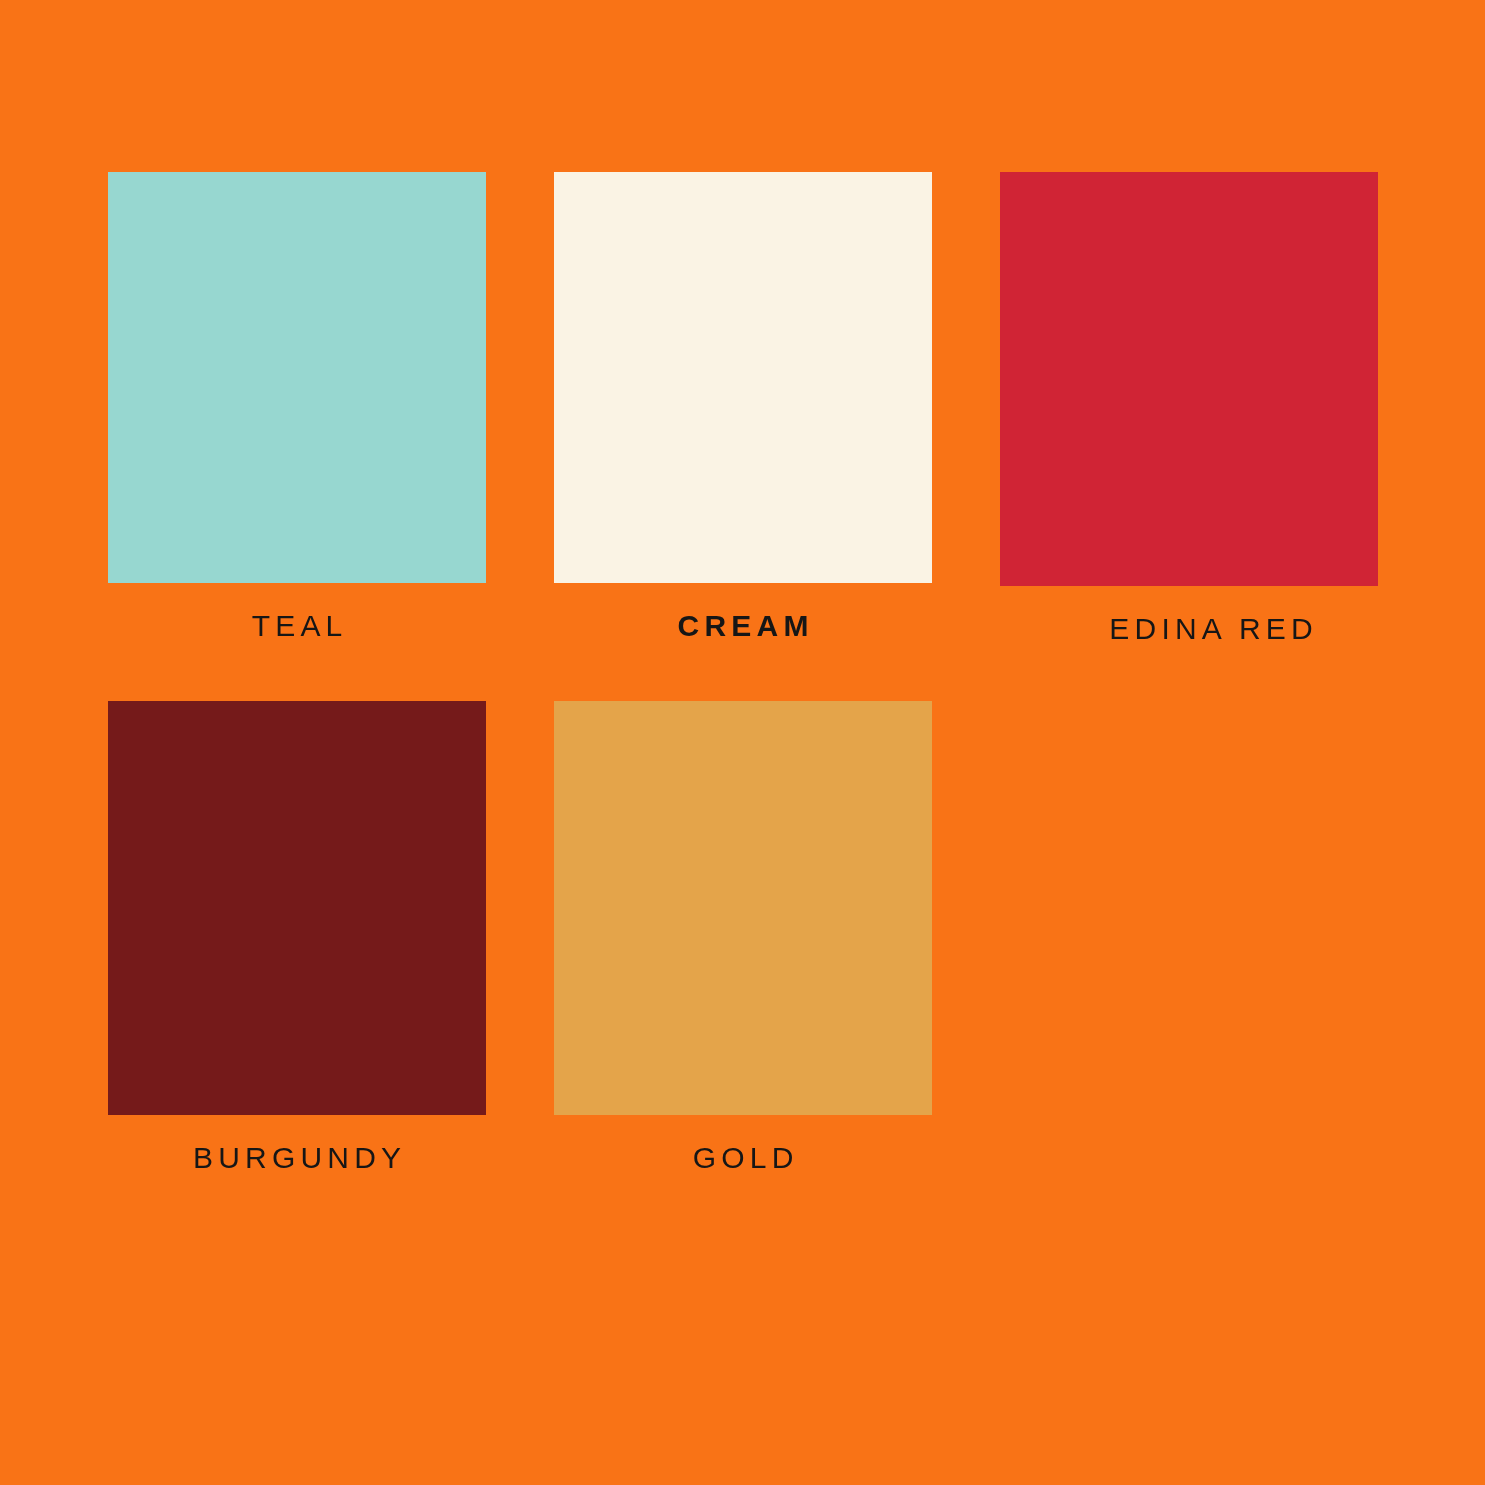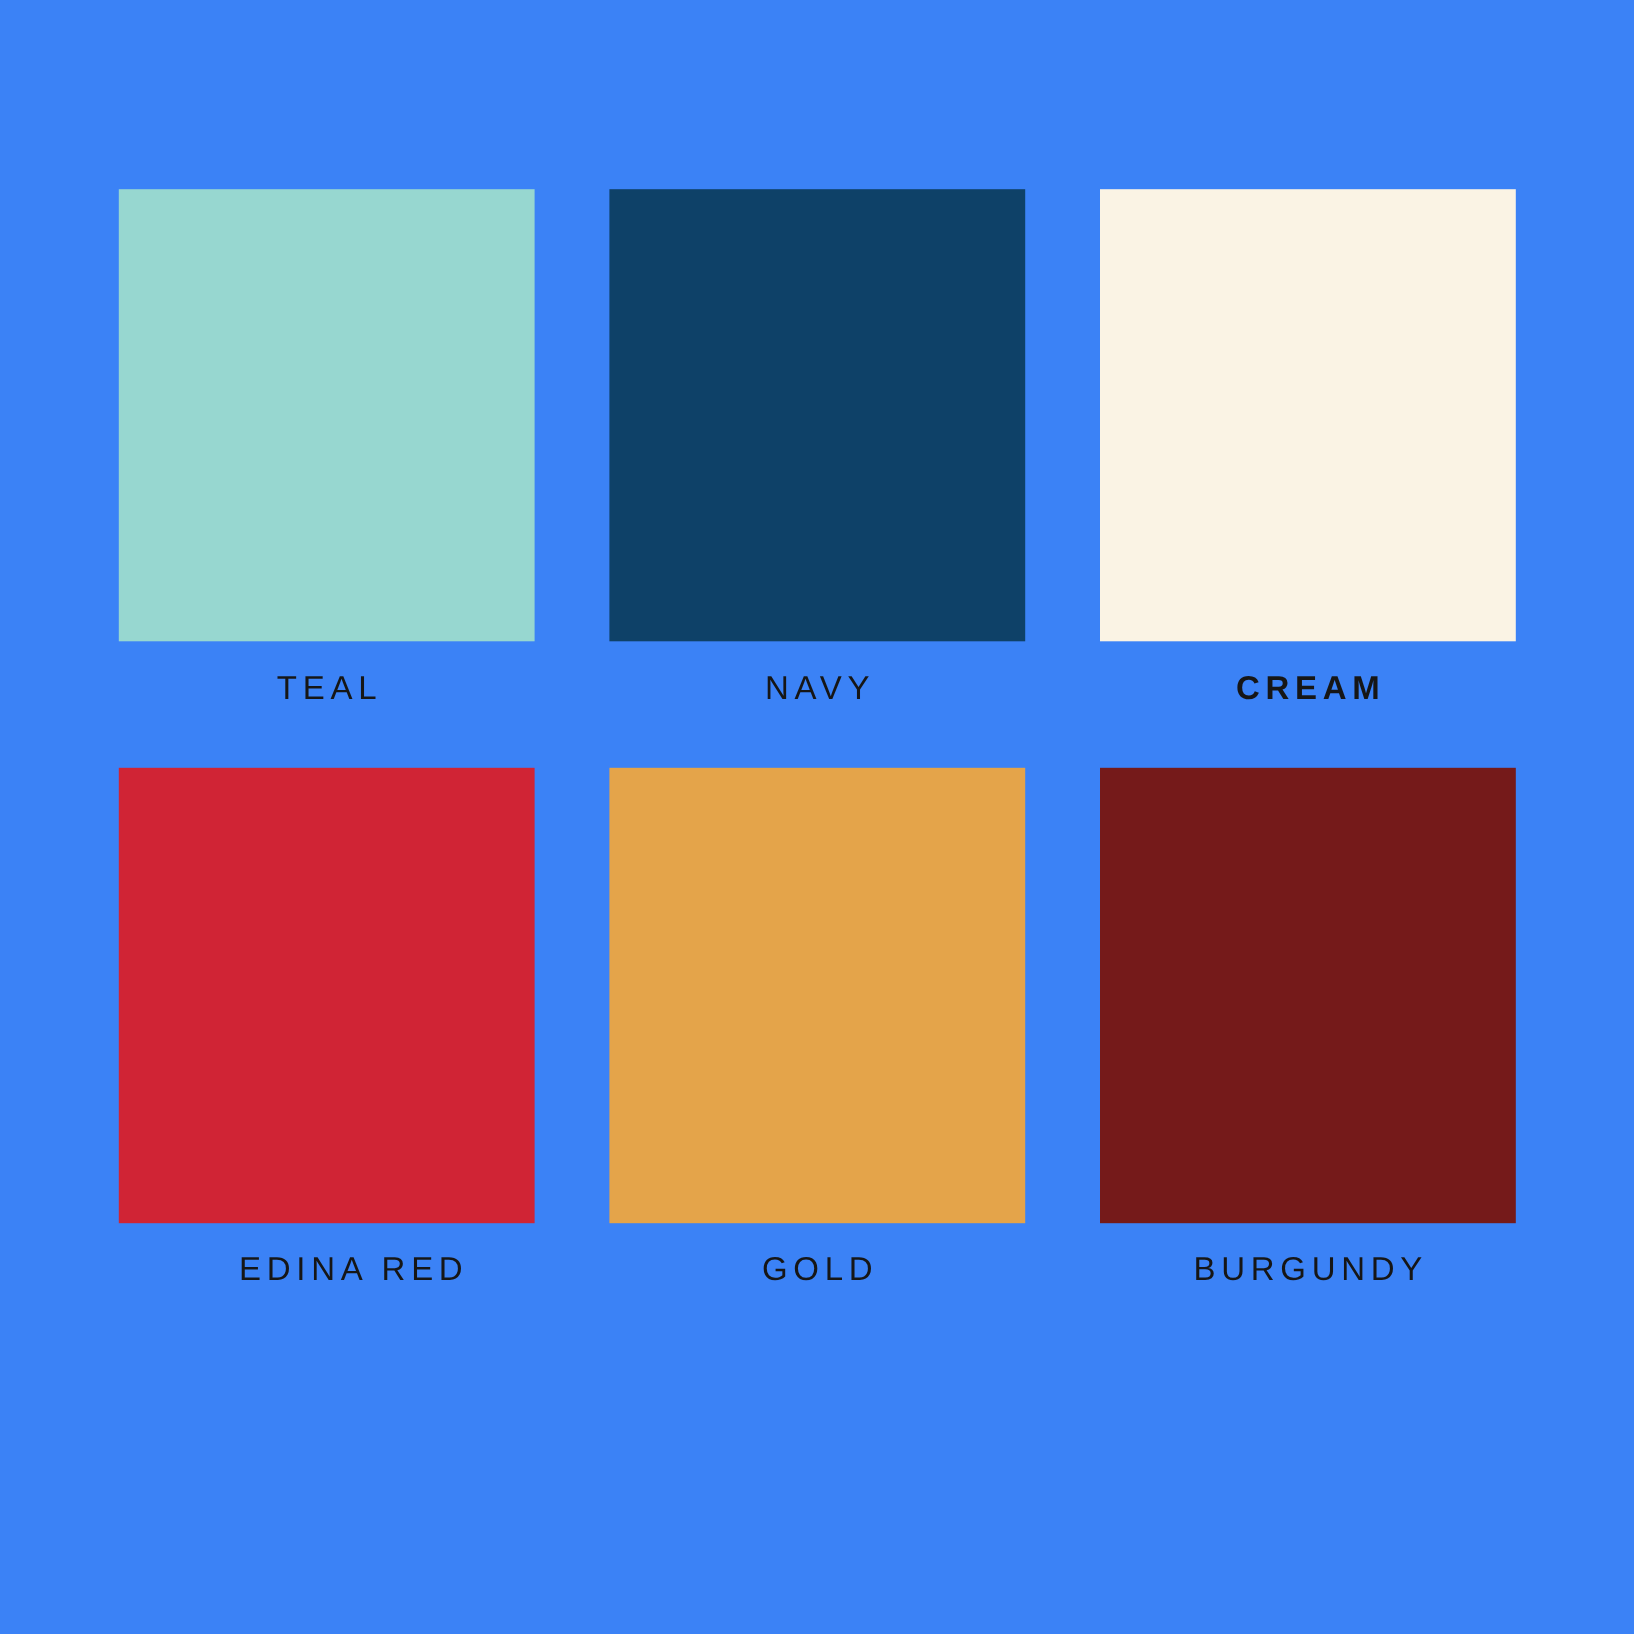--- a/index.html
+++ b/index.html
@@ -13,21 +13,21 @@
     height: 1485px;
     font-family: "Liberation Sans", "DejaVu Sans", sans-serif;
     -webkit-font-smoothing: antialiased;
     overflow: hidden;
   }
 
   #palette-board {
     position: relative;
     width: 1485px;
     height: 1485px;
-    background: #3b82f6;
+    background: #f97316;
     box-sizing: border-box;
   }
 
   .palette-grid {
     position: absolute;
     left: 108px;
     top: 172px;
     width: 1270px;
     display: grid;
     grid-template-columns: 378px 378px 378px;
@@ -71,39 +71,35 @@
 
 <div id="palette-board">
 
   <div class="palette-grid">
 
     <div class="swatch-cell row-one">
       <div class="swatch-chip" style="background-color: rgb(151, 215, 208);"></div>
       <div class="swatch-label" style="color: rgb(22, 22, 22);">TEAL</div>
     </div>
 
-    <div class="swatch-cell row-one">
-      <div class="swatch-chip" style="background-color: rgb(14, 65, 104);"></div>
-      <div class="swatch-label" style="color: rgb(22, 22, 22);">NAVY</div>
-    </div>
 
     <div class="swatch-cell row-one">
       <div class="swatch-chip" style="background-color: rgb(250, 243, 228);"></div>
       <div class="swatch-label" style="color: rgb(22, 22, 22); font-weight: bold;">CREAM</div>
     </div>
 
     <div class="swatch-cell row-two">
       <div class="swatch-chip" style="background-color: rgb(208, 36, 53);"></div>
       <div class="swatch-label" style="color: rgb(22, 22, 22); margin-left: 44px;">EDINA RED</div>
     </div>
 
     <div class="swatch-cell row-two">
-      <div class="swatch-chip" style="background-color: rgb(228, 164, 74);"></div>
-      <div class="swatch-label" style="color: rgb(22, 22, 22);">GOLD</div>
+      <div class="swatch-chip" style="background-color: rgb(117, 26, 26);"></div>
+      <div class="swatch-label" style="color: rgb(22, 22, 22);">BURGUNDY</div>
     </div>
 
     <div class="swatch-cell row-two">
-      <div class="swatch-chip" style="background-color: rgb(117, 26, 26);"></div>
-      <div class="swatch-label" style="color: rgb(22, 22, 22);">BURGUNDY</div>
+      <div class="swatch-chip" style="background-color: rgb(228, 164, 74);"></div>
+      <div class="swatch-label" style="color: rgb(22, 22, 22);">GOLD</div>
     </div>
 
   </div>
 </div>
 
 </body></html>

